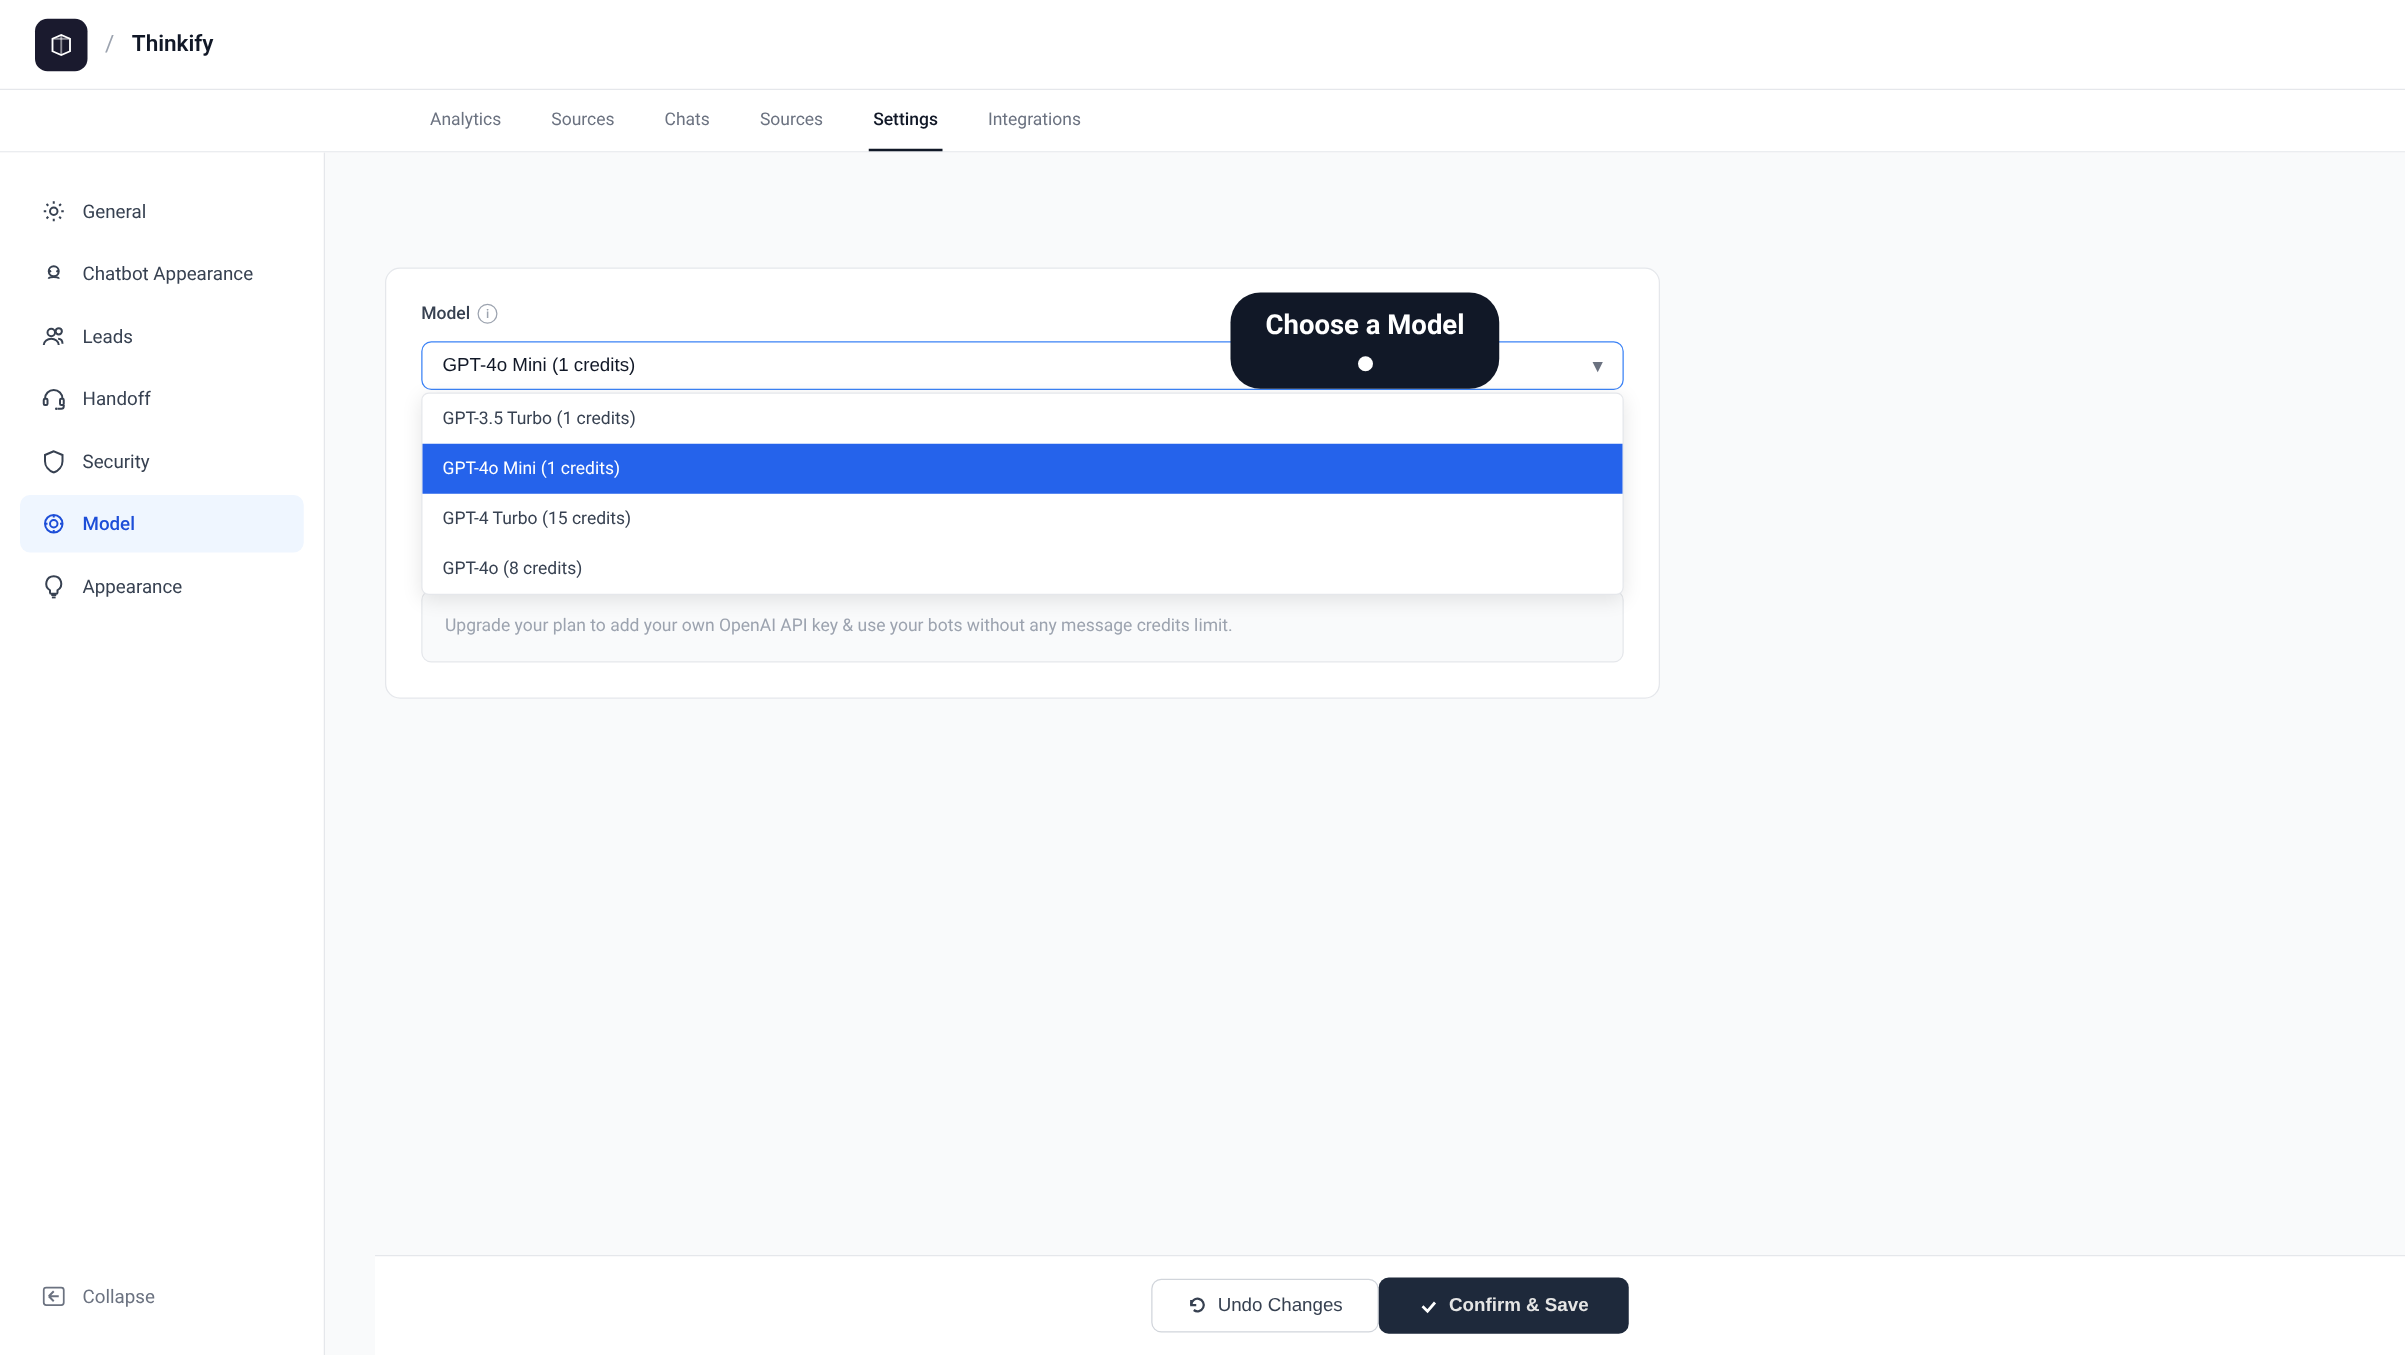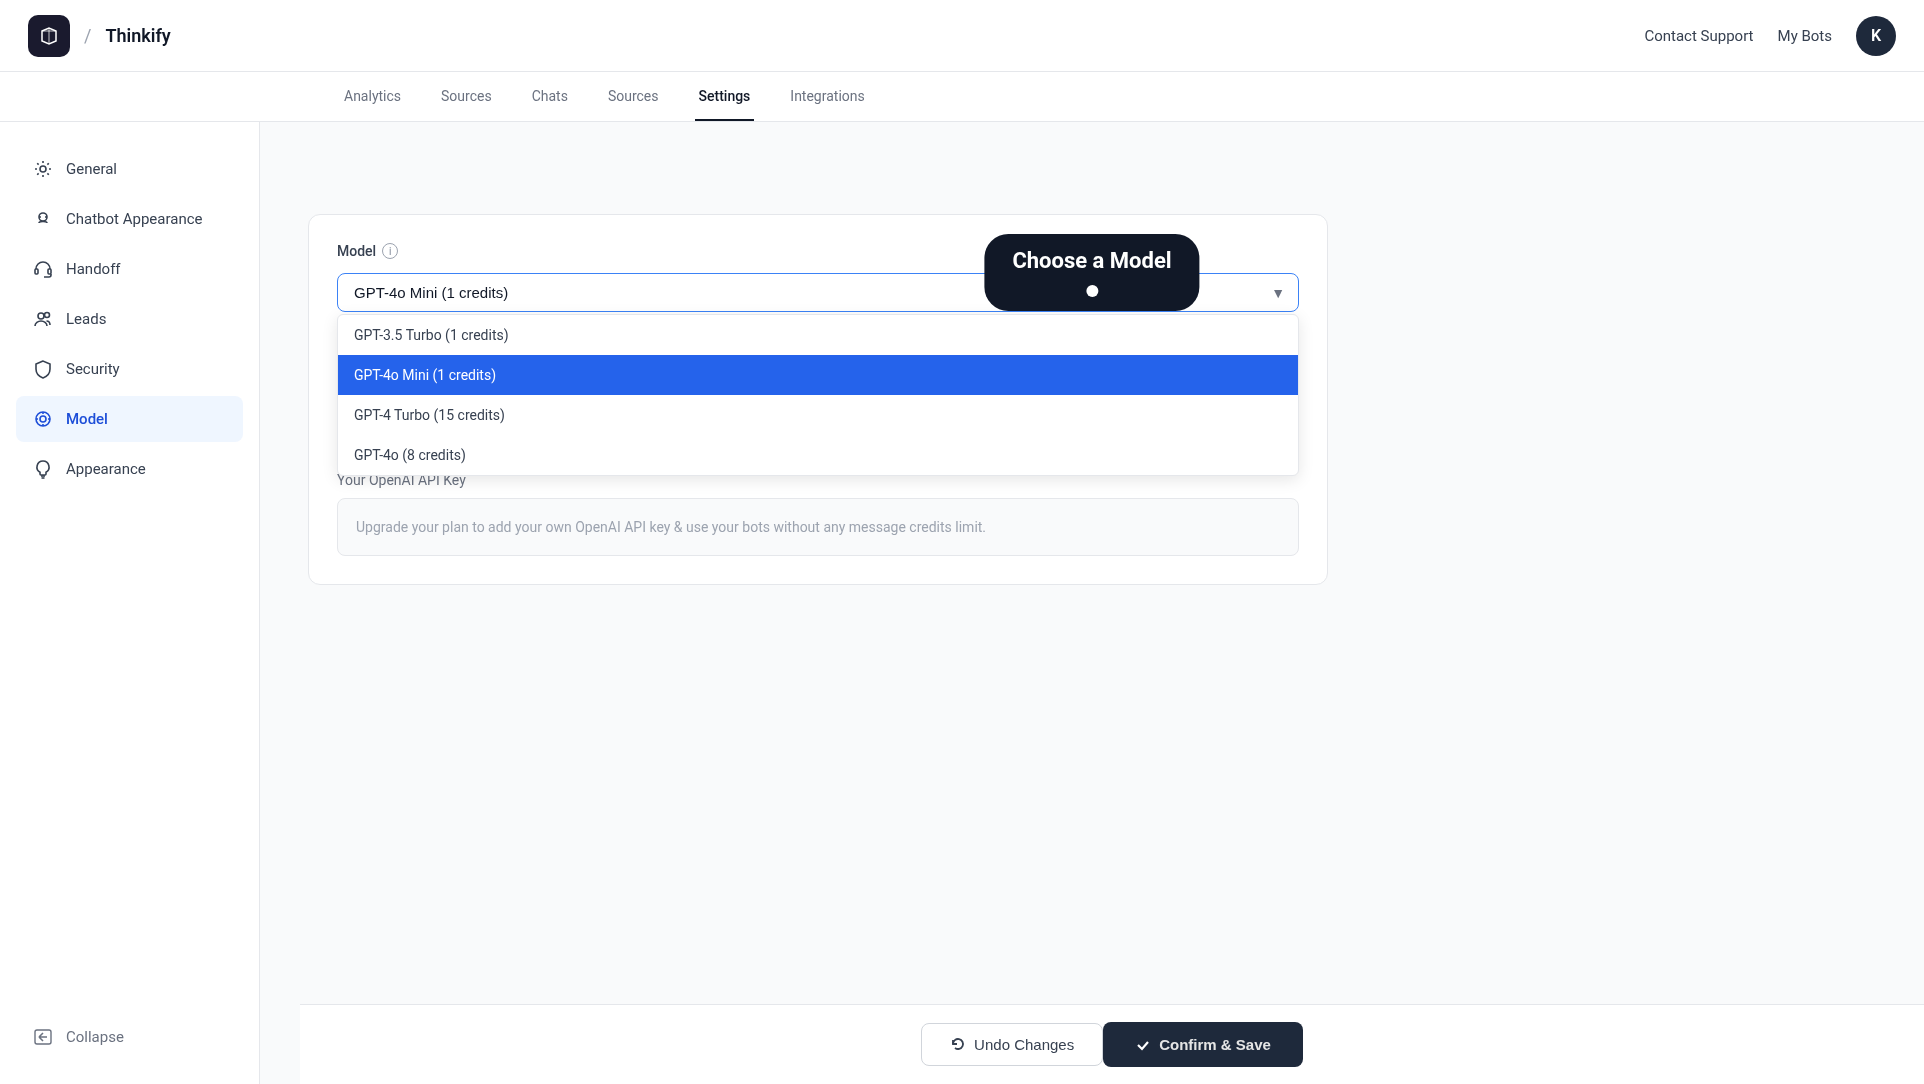--- a/index.html
+++ b/index.html
@@ -341,25 +341,20 @@
     <div class="logo-icon">
       <svg width="22" height="22" viewBox="0 0 22 22" fill="none">
         <path d="M4 6 L11 3 L18 6 L18 16 L11 19 L4 16 Z" fill="none" stroke="white" stroke-width="1.5"></path>
         <path d="M11 3 L11 19" stroke="white" stroke-width="1.5" opacity="0.5"></path>
         <path d="M4 6 L18 6" stroke="white" stroke-width="1.5" opacity="0.5"></path>
       </svg>
     </div>
     <span class="logo-slash">/</span>
     <span class="logo-text">Thinkify</span>
   </div>
-  <div class="header-right">
-    <span class="header-link">Contact Support</span>
-    <span class="header-link">My Bots</span>
-    <div class="avatar">K</div>
-  </div>
 </div>
 
 <div class="nav-tabs">
   <span class="nav-tab">Analytics</span>
   <span class="nav-tab">Sources</span>
   <span class="nav-tab">Chats</span>
   <span class="nav-tab">Sources</span>
   <span class="nav-tab active">Settings</span>
   <span class="nav-tab">Integrations</span>
 </div>
@@ -386,40 +381,40 @@
           <circle cx="7" cy="8" r="1" fill="currentColor" stroke="none"></circle>
           <circle cx="13" cy="8" r="1" fill="currentColor" stroke="none"></circle>
         </svg>
       </span>
       <span>Chatbot Appearance</span>
     </div>
 
     <div class="sidebar-item">
       <span class="sidebar-icon">
         <svg width="20" height="20" viewBox="0 0 20 20" fill="none" stroke="currentColor" stroke-width="1.6">
+          <circle cx="8" cy="7" r="3"></circle>
+          <path d="M2 17c0-3 3-5 6-5s6 2 6 5"></path>
+          <circle cx="14" cy="6" r="2.5"></circle>
+          <path d="M17 16c0-2.5-1.5-4-3.5-4"></path>
+        </svg>
+      </span>
+      <span>Leads</span>
+    </div>
+
+    <div class="sidebar-item">
+      <span class="sidebar-icon">
+        <svg width="20" height="20" viewBox="0 0 20 20" fill="none" stroke="currentColor" stroke-width="1.6">
           <path d="M3 10a7 7 0 0 1 14 0"></path>
           <rect x="2" y="10" width="3" height="5" rx="1"></rect>
           <rect x="15" y="10" width="3" height="5" rx="1"></rect>
           <path d="M18 15v1a2 2 0 0 1-2 2h-3"></path>
           <circle cx="12" cy="18" r="1" fill="currentColor" stroke="none"></circle>
         </svg>
       </span>
       <span>Handoff</span>
-    </div>
-
-    <div class="sidebar-item">
-      <span class="sidebar-icon">
-        <svg width="20" height="20" viewBox="0 0 20 20" fill="none" stroke="currentColor" stroke-width="1.6">
-          <circle cx="8" cy="7" r="3"></circle>
-          <path d="M2 17c0-3 3-5 6-5s6 2 6 5"></path>
-          <circle cx="14" cy="6" r="2.5"></circle>
-          <path d="M17 16c0-2.5-1.5-4-3.5-4"></path>
-        </svg>
-      </span>
-      <span>Leads</span>
     </div>
 
     <div class="sidebar-item">
       <span class="sidebar-icon">
         <svg width="20" height="20" viewBox="0 0 20 20" fill="none" stroke="currentColor" stroke-width="1.6">
           <path d="M10 2L3 5v5c0 4 3 7.5 7 9 4-1.5 7-5 7-9V5L10 2z"></path>
         </svg>
       </span>
       <span>Security</span>
     </div>
@@ -490,21 +485,20 @@
         
         <div class="dropdown-options">
           <div class="dropdown-option">GPT-3.5 Turbo (1 credits)</div>
           <div class="dropdown-option selected">GPT-4o Mini (1 credits)</div>
           <div class="dropdown-option">GPT-4 Turbo (15 credits)</div>
           <div class="dropdown-option">GPT-4o (8 credits)</div>
         </div>
       </div>
 
       <div style="margin-top: 160px;">
-        <div class="api-key-label">Your OpenAI API Key</div>
         <div class="api-key-info">Upgrade your plan to add your own OpenAI API key &amp; use your bots without any message credits limit.</div>
       </div>
     </div>
 
     <div class="footer-actions">
       <button class="btn-undo">
         <svg width="16" height="16" viewBox="0 0 16 16" fill="none" stroke="currentColor" stroke-width="1.8">
           <path d="M3 7A5 5 0 1 1 5 11"></path>
           <path d="M3 3v4h4"></path>
         </svg>

